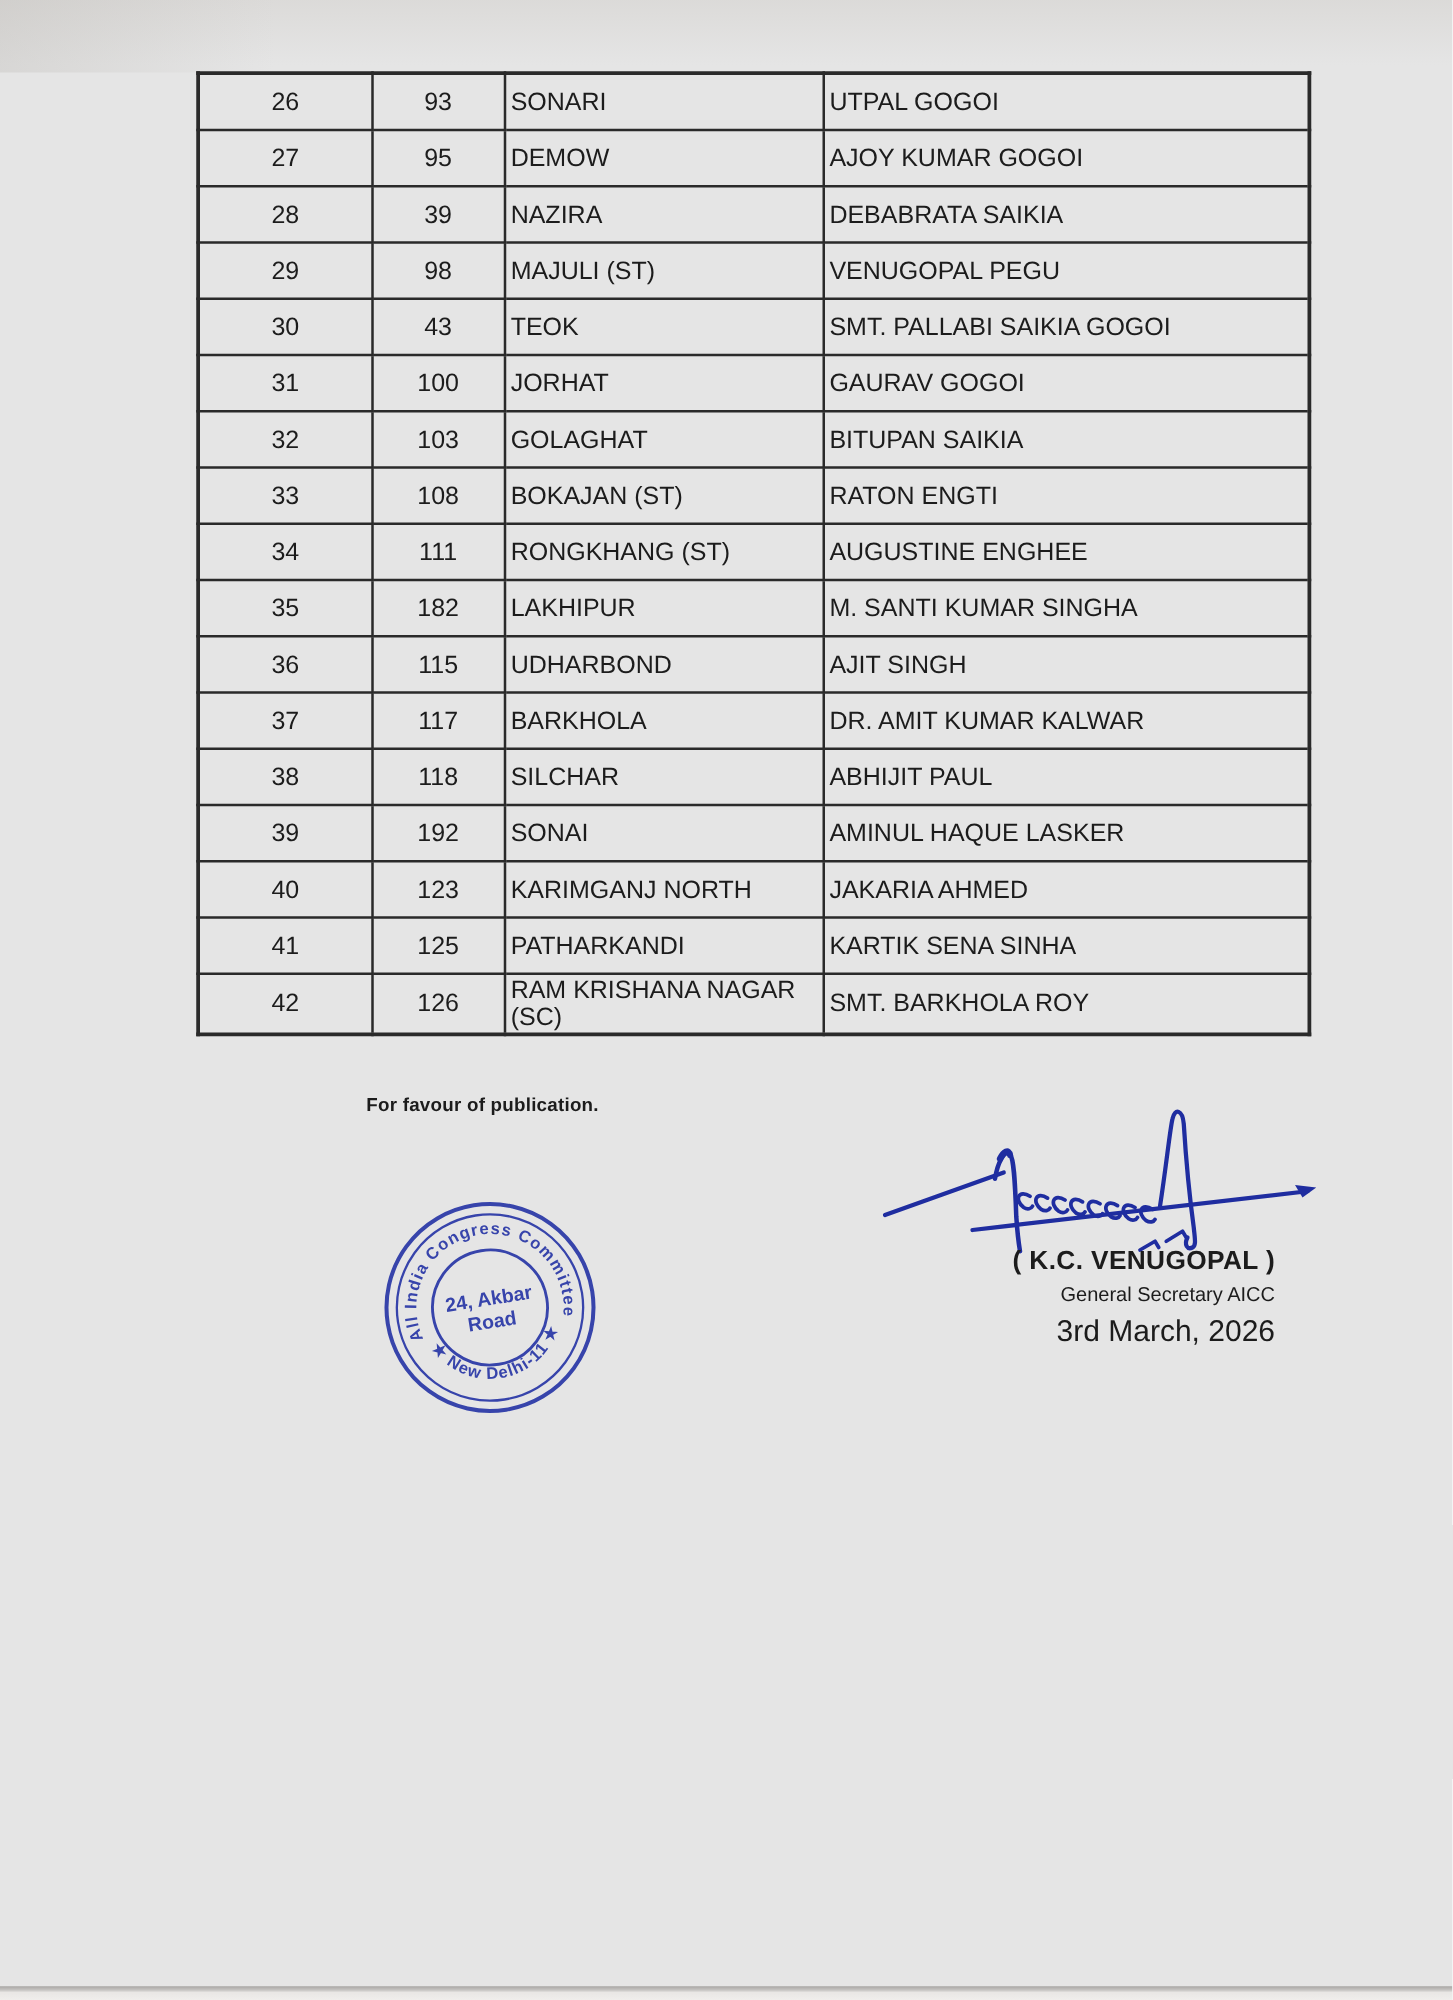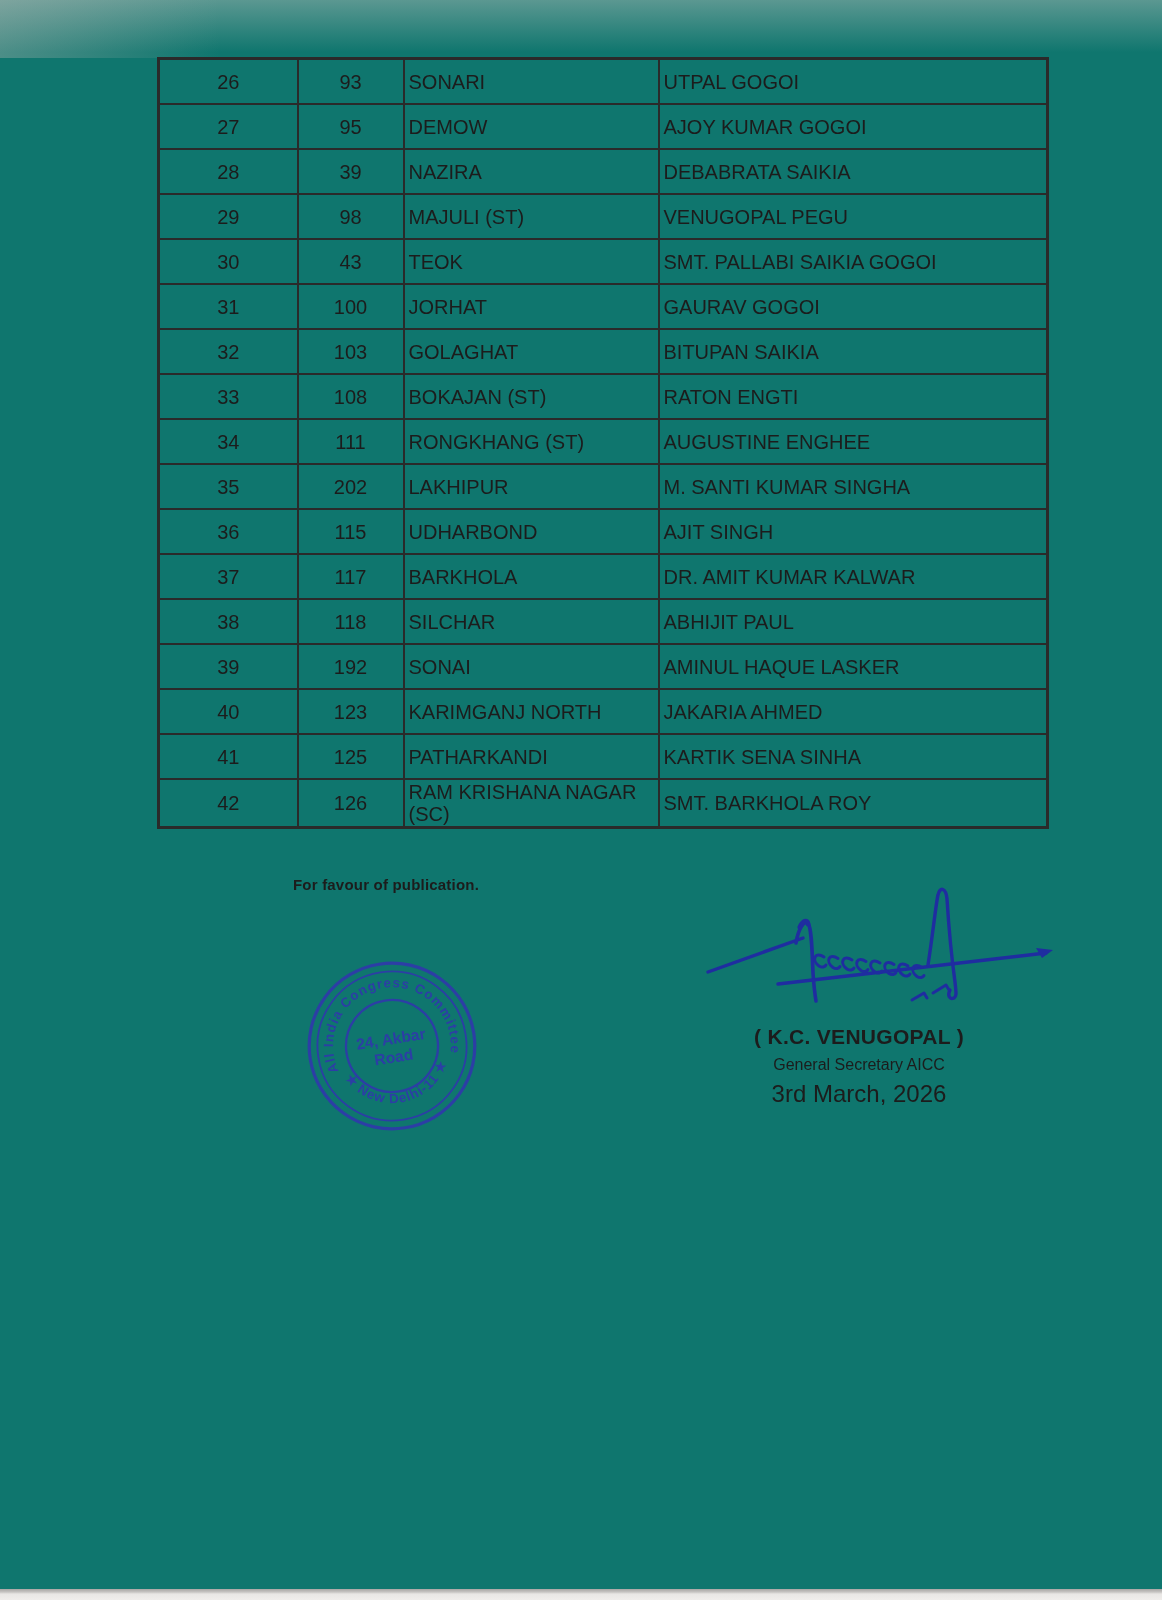--- a/index.html
+++ b/index.html
@@ -1,18 +1,18 @@
 <!DOCTYPE html>
 <html style="--stamp-blue: #2e3ca8; --signature-blue: #1f2da0; --table-border: #2a2a2a; --text: #1c1c1c;"><head>
 <meta charset="utf-8">
 <style>
   html,body { margin:0; padding:0; background:#ffffff; }
   .page {
     position:relative; width:1162px; height:1600px;
-    background:#0f766e; overflow:hidden;
+    background:#e5e5e5; overflow:hidden;
     font-family:"Liberation Sans", sans-serif;
     color:var(--text, #1c1c1c);
   }
   .scan-top-shade {
     position:absolute; left:0; top:0; width:100%; height:58px;
     background:linear-gradient(180deg, rgba(205,202,198,0.40), rgba(255,255,255,0) 90%);
     pointer-events:none;
   }
   .scan-top-shade::before{
     content:""; position:absolute; left:0; top:0; width:220px; height:58px;
@@ -40,22 +40,22 @@
     font-size:15px; font-weight:bold; letter-spacing:0.2px;
   }
   .stamp {
     position:absolute; left:300px; top:954px; width:184px; height:184px;
     opacity:0.95;
   }
   .signature {
     position:absolute; left:650px; top:853px; width:410px; height:162px;
   }
   .sign-block {
-    position:absolute; left:698px; top:1025px; width:322px;
-    text-align:center;
+    position:absolute; left:698px; top:997px; width:322px;
+    text-align:right;
   }
   .sign-name  { font-size:21px; font-weight:bold; margin-bottom:7px; letter-spacing:0.3px; }
   .sign-title { font-size:16px; margin-bottom:6px; }
   .sign-date  { font-size:24px; }
 
   .bottom-edge {
     position:absolute; left:0; top:1589px; width:100%; height:11px;
     background:linear-gradient(180deg, #a8a6a4 0px, #c6c4c2 3px, #e9e7e5 5px, #f0eeec 100%);
   }
 
@@ -143,21 +143,21 @@
 
         <tr>
           <td class="c-sl">34</td>
           <td class="c-no">111</td>
           <td class="c-name">RONGKHANG (ST)</td>
           <td class="c-cand">AUGUSTINE ENGHEE</td>
         </tr>
 
         <tr>
           <td class="c-sl">35</td>
-          <td class="c-no">202</td>
+          <td class="c-no">182</td>
           <td class="c-name">LAKHIPUR</td>
           <td class="c-cand">M. SANTI KUMAR SINGHA</td>
         </tr>
 
         <tr>
           <td class="c-sl">36</td>
           <td class="c-no">115</td>
           <td class="c-name">UDHARBOND</td>
           <td class="c-cand">AJIT SINGH</td>
         </tr>

